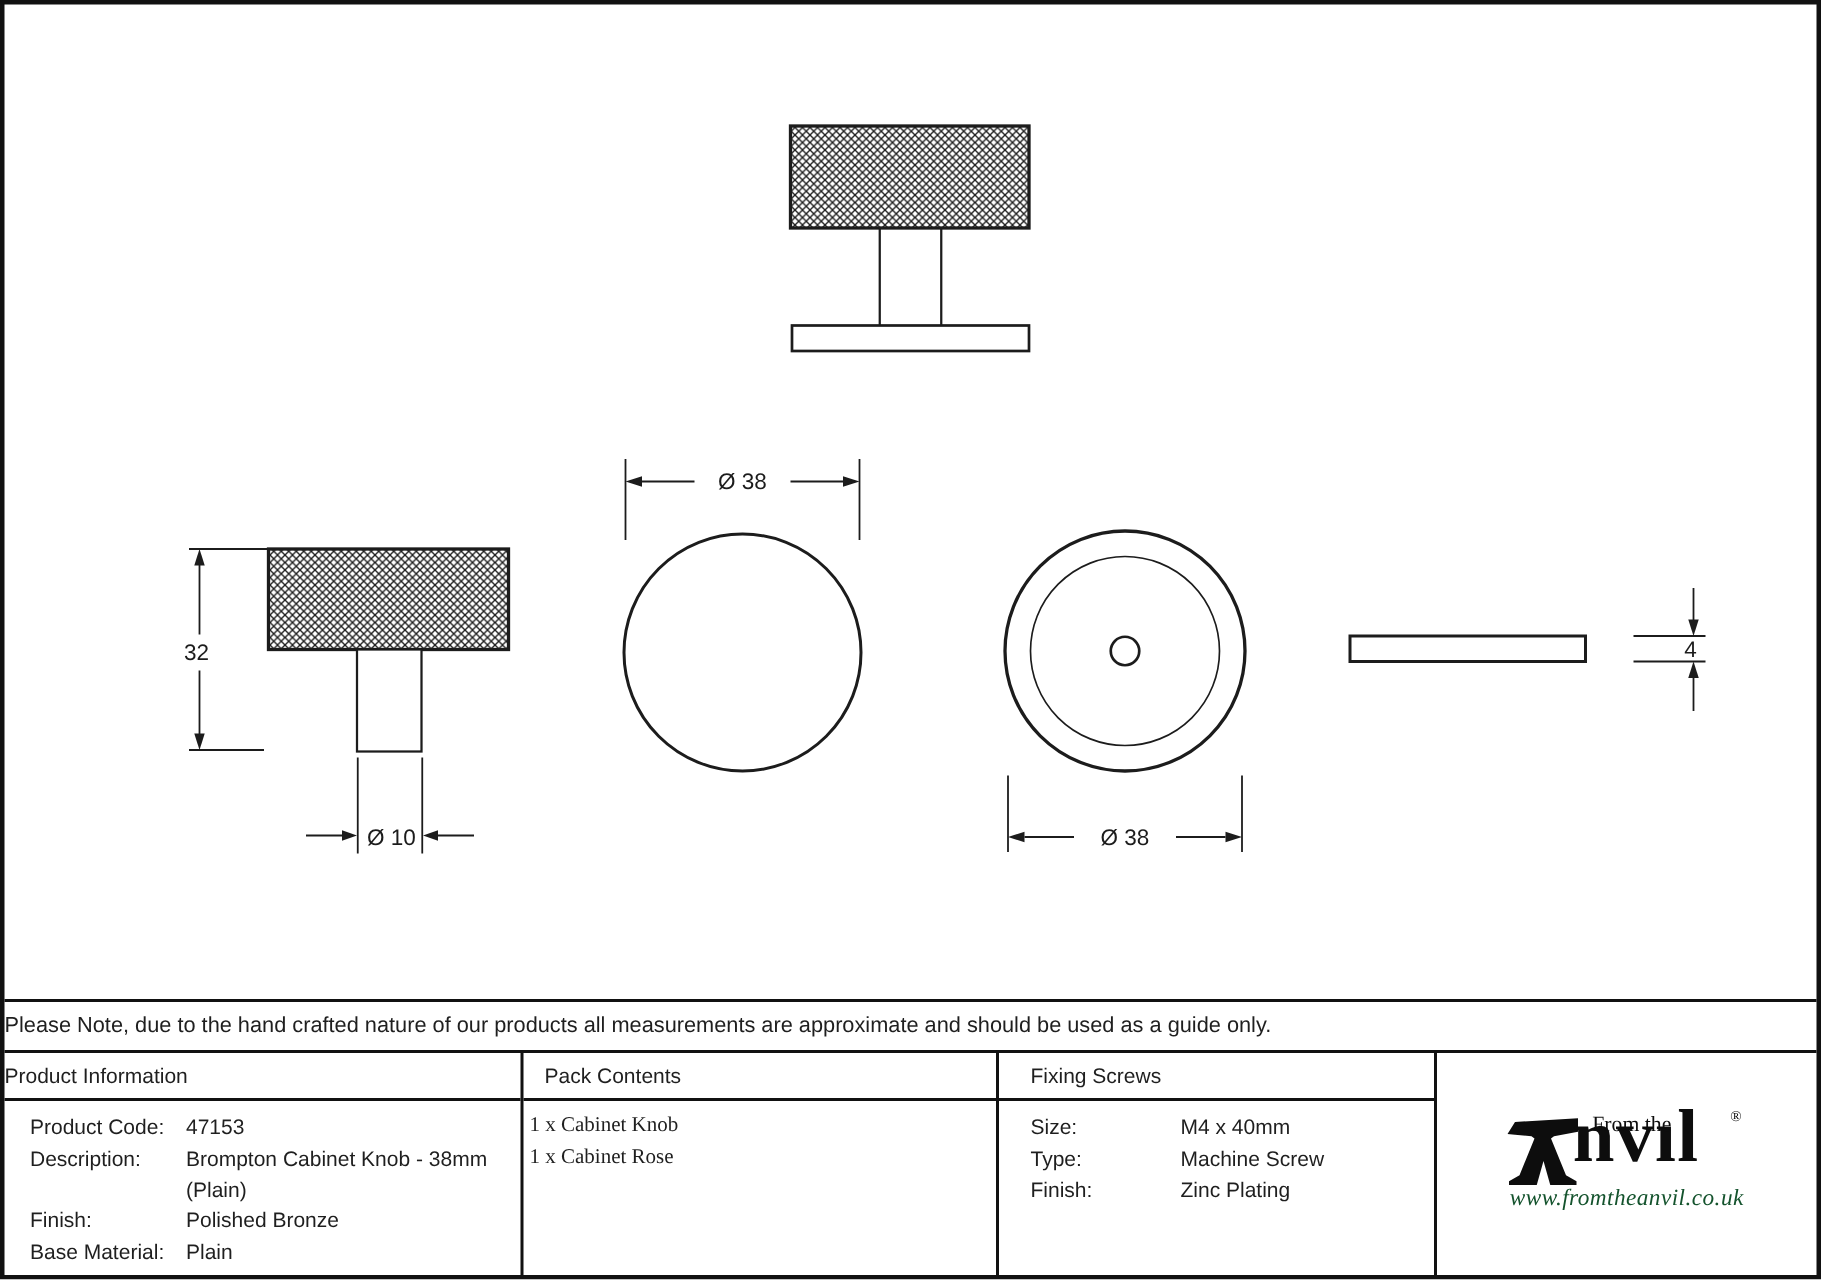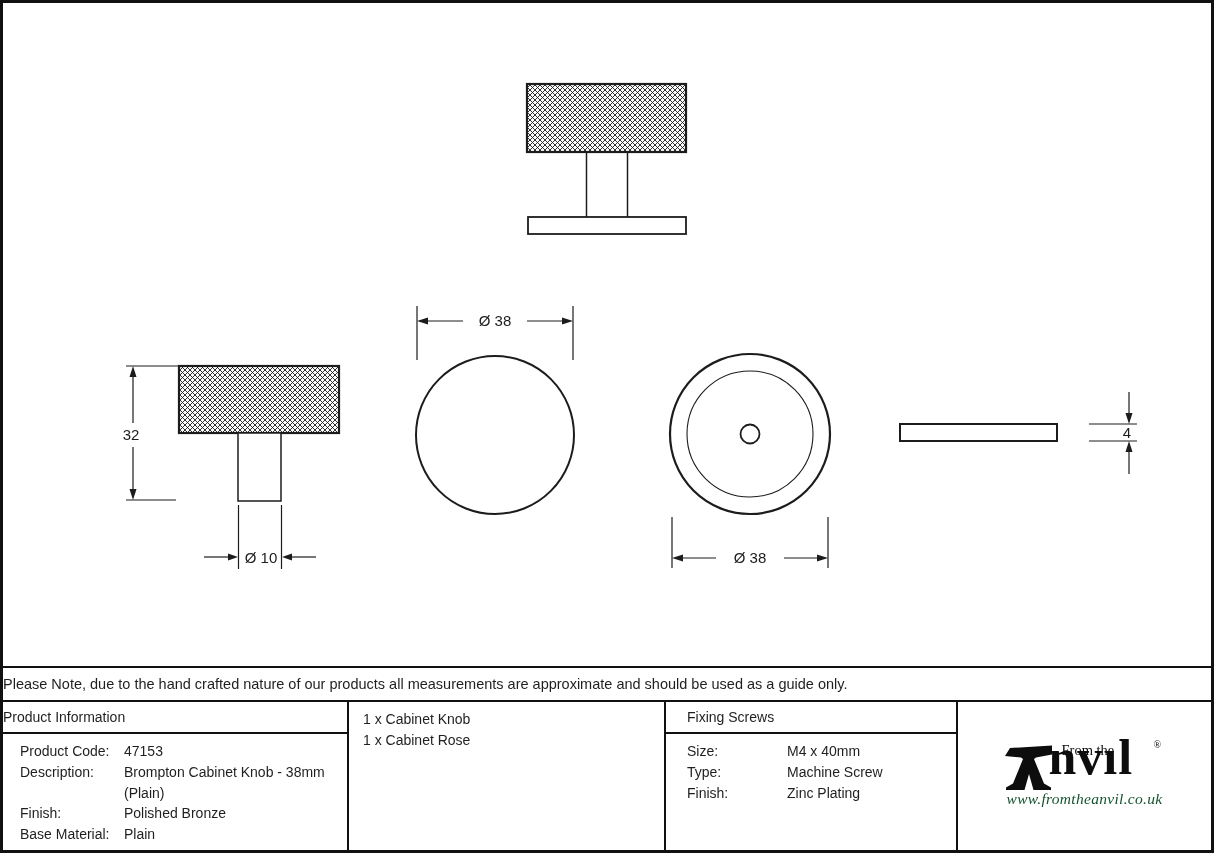--- a/index.html
+++ b/index.html
@@ -43,21 +43,21 @@
     display: flex; align-items: center;
     font-size: 14px;
   }
   .col-1 .col-header { }
   .col-2 .col-header { padding-left: 14px; }
   .col-3 .col-header { padding-left: 21px; }
   .col-body { padding-top: 7px; font-size: 14px; line-height: 20.8px; }
   .kv-grid { display: grid; }
   .col-1 .kv-grid { grid-template-columns: 104px 1fr; padding-left: 17px; }
   .col-3 .kv-grid { grid-template-columns: 100px 1fr; padding-left: 21px; }
-  .col-2 .col-body { padding-left: 14px; }
+  .col-2 .col-body { padding-left: 4px; font-family: Liberation Serif, serif; }
   .list-item { line-height: 20.8px; }
 
   
   .logo-block { position: relative; width: 162px; height: 74px; margin-top: -4px; }
   .anvil-glyph { position: absolute; left: 0; top: 3px; width: 50px; height: 50px; }
   .brand-text {
     position: absolute; left: 45px; top: -10px;
     font-family: "Liberation Serif", serif;
     font-size: 50px; font-weight: bold; line-height: 60px;
     letter-spacing: 1px; color: #0d0d0d;
@@ -192,20 +192,21 @@
           <div>(Plain)</div>
         </div>
         <div>Finish:</div>
         <div>Polished Bronze</div>
         <div>Base Material:</div>
         <div>Plain</div>
       </div>
     </div>
 
     <div class="col col-2">
+      <div class="col-header">Pack Contents</div>
       <div class="col-body">
         <div class="list-item">1 x Cabinet Knob</div>
         <div class="list-item">1 x Cabinet Rose</div>
       </div>
     </div>
 
     <div class="col col-3">
       <div class="col-header">Fixing Screws</div>
       <div class="col-body kv-grid">
         <div>Size:</div>

